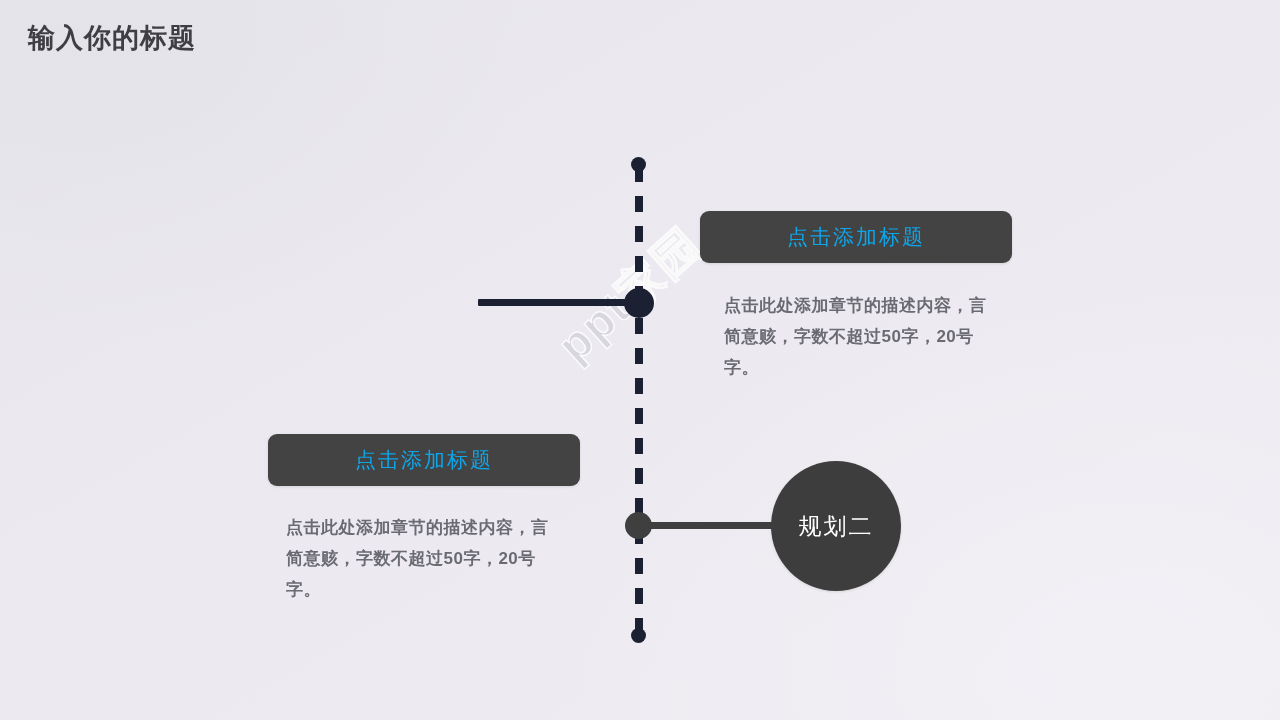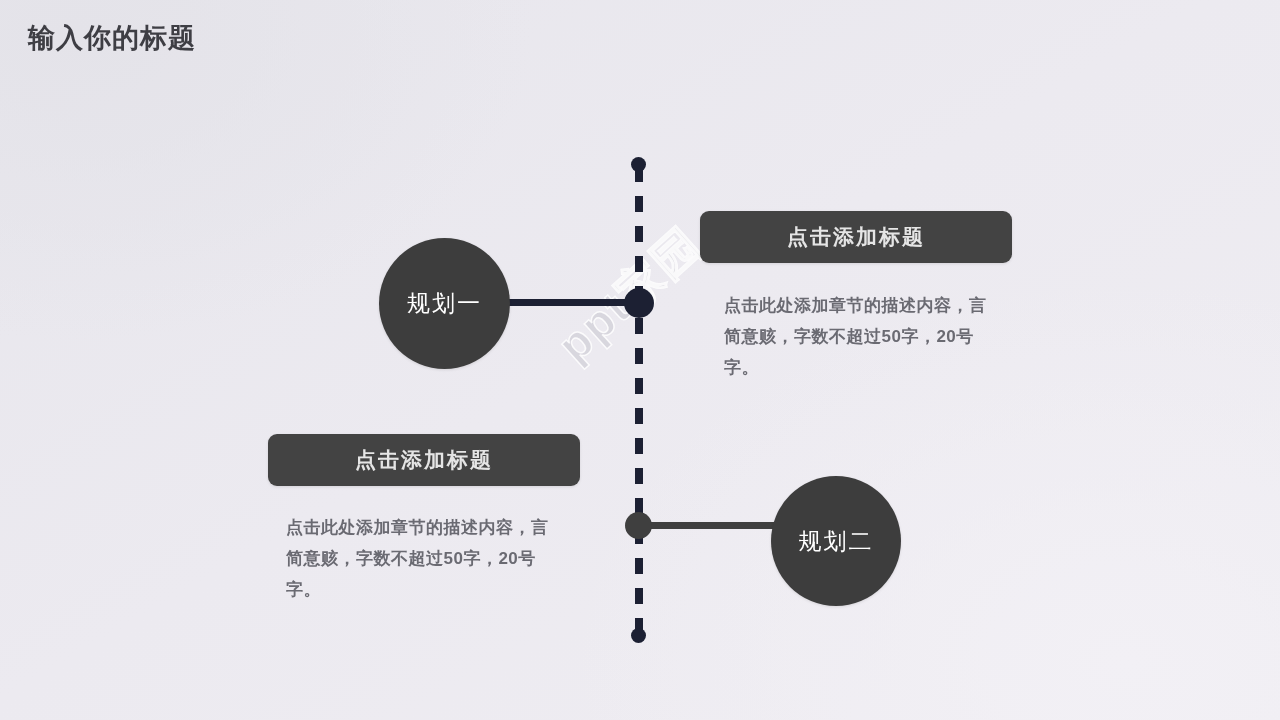--- a/index.html
+++ b/index.html
@@ -123,35 +123,35 @@
     font-size: 23px;
     font-weight: normal;
     letter-spacing: 2px;
     box-shadow: 0 1px 3px rgba(0,0,0,0.10);
   }
   #plan-circle-1 {
     left: 379px; top: 238px;
     width: 131px; height: 131px;
   }
   #plan-circle-2 {
-    left: 771px; top: 476px;
+    left: 771px; top: 461px;
     width: 130px; height: 130px;
   }
 
   
   .title-chip {
     position: absolute;
     background: #434343;
-    color: #e5e5e5;
+    color: #0ea5e9;
     border-radius: 9px;
     display: flex;
     align-items: center;
     justify-content: center;
     font-size: 21px;
-    font-weight: bold;
+    font-weight: normal;
     letter-spacing: 2px;
     box-shadow: 0 1px 3px rgba(0,0,0,0.10);
   }
   #title-chip-right {
     left: 700px; top: 211px;
     width: 312px; height: 52px;
   }
   #title-chip-left {
     left: 268px; top: 434px;
     width: 312px; height: 52px;
@@ -187,21 +187,20 @@
   <div id="page-title">输入你的标题</div>
 
   <div id="spine-cap-top" class="spine-cap"></div>
   <div id="spine-upper" class="spine-line"></div>
   <div id="spine-lower" class="spine-line"></div>
   <div id="spine-cap-bottom" class="spine-cap"></div>
 
   <div id="connector-upper" class="connector"></div>
   <div id="node-dot-upper" class="node-dot"></div>
 
-  <div id="plan-circle-1" class="plan-circle">规划一</div>
 
   <div id="title-chip-right" class="title-chip">点击添加标题</div>
 
   <div id="body-text-right" class="body-text">点击此处添加章节的描述内容，言简意赅，字数不超过50字，20号字。</div>
 
   <div id="connector-lower" class="connector"></div>
   <div id="node-dot-lower" class="node-dot"></div>
 
   <div id="plan-circle-2" class="plan-circle">规划二</div>
 

